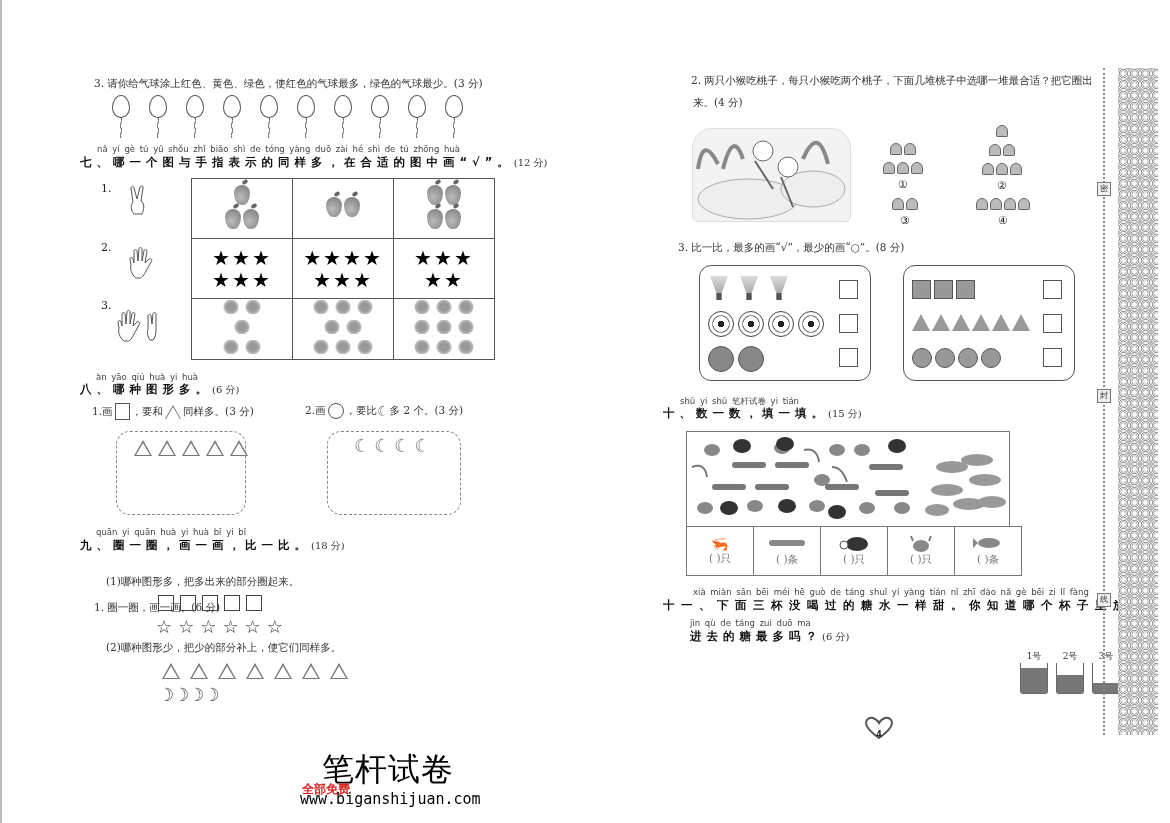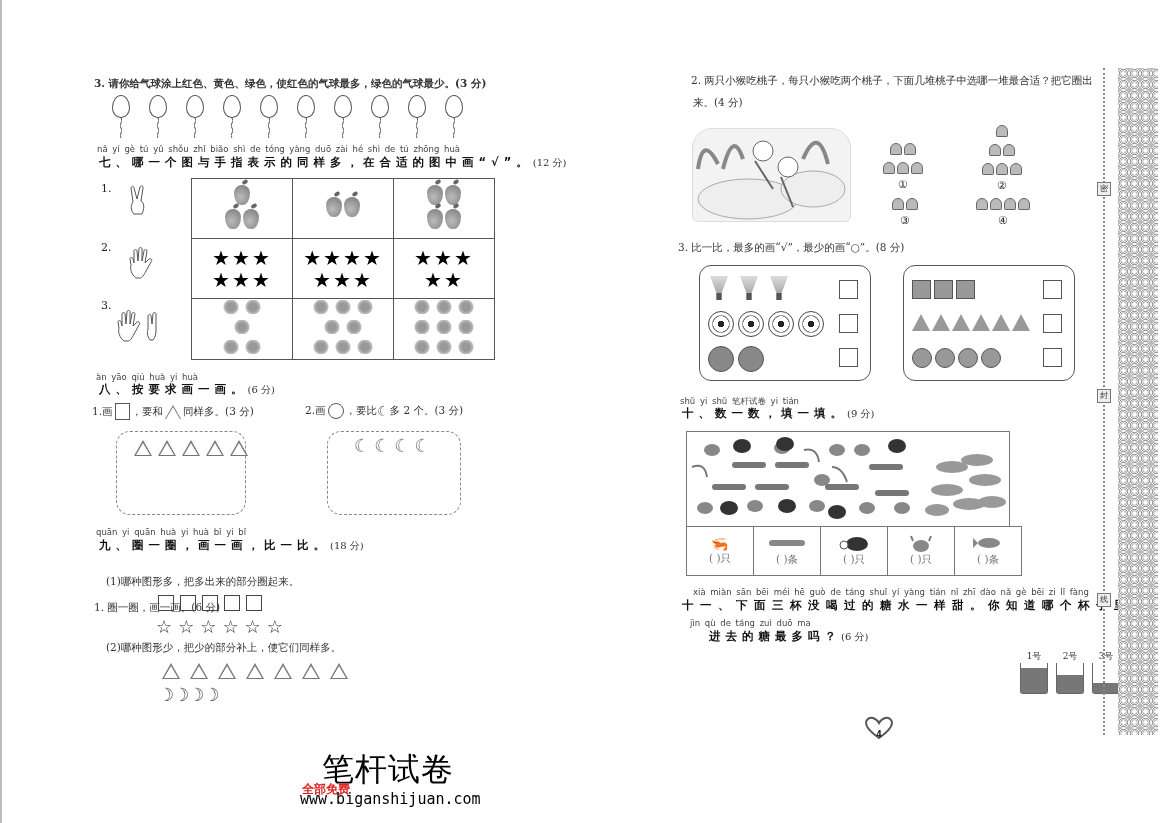--- a/index.html
+++ b/index.html
@@ -1,21 +1,21 @@
 <!DOCTYPE html>
 <html><head>
 <meta charset="utf-8">
 <style>
   html,body{margin:0;padding:0;}
   body{width:1170px;height:823px;background:#fff;position:relative;overflow:hidden;
        font-family:"DejaVu Serif","Liberation Serif",serif;color:#222;}
   .abs{position:absolute;}
   .left-border{left:0;top:0;width:2px;height:823px;background:#bbb;}
   .q{font-size:10.5px;color:#333;white-space:nowrap;}
-  .h{font-size:11.5px;font-weight:bold;color:#111;white-space:nowrap;font-family:"DejaVu Sans","Liberation Sans",sans-serif;letter-spacing:5px;margin-left:19px;}
+  .h{font-size:11.5px;font-weight:bold;color:#111;white-space:nowrap;font-family:"DejaVu Sans","Liberation Sans",sans-serif;letter-spacing:5px;}
   .h .pts{font-weight:normal;letter-spacing:0;font-family:"DejaVu Serif","Liberation Serif",serif;font-size:10px;color:#333;}
   .py{font-size:8.5px;color:#444;white-space:nowrap;font-family:"DejaVu Sans","Liberation Sans",sans-serif;word-spacing:2px;}
   .balloons{display:flex;gap:17px;}
   .balloon{width:20px;display:flex;flex-direction:column;align-items:center;}
   .balloon .b{width:16px;height:21px;border:1.2px solid #555;border-radius:50% 50% 48% 48%/55% 55% 45% 45%;}
   .balloon .s{width:2px;height:20px;}
   table.grid{border-collapse:collapse;}
   table.grid td{border:1.3px solid #555;width:100px;height:59px;text-align:center;vertical-align:middle;padding:0;}
   .row-label{font-size:11px;}
   .pear{display:inline-block;width:16px;height:20px;background:radial-gradient(circle at 40% 60%,#bbb,#777);border-radius:50% 50% 45% 45%/40% 40% 60% 60%;margin:0 1px;position:relative;}
@@ -55,21 +55,21 @@
   .pagenum{font-size:8px;font-weight:bold;font-family:"DejaVu Sans",sans-serif;}
   .wm-title{font-size:32px;font-family:"DejaVu Sans","Liberation Sans",sans-serif;color:#000;letter-spacing:1px;}
   .wm-url{font-size:15px;font-family:"DejaVu Sans Mono","Liberation Mono",monospace;color:#000;}
   .wm-free{font-size:12px;color:#d22;font-family:"DejaVu Sans",sans-serif;font-weight:bold;}
 </style>
 </head>
 <body>
 
 <div class="abs left-border"></div>
 
-<div class="abs q" style="left:94px;top:77px;font-weight:bold;">3. 请你给气球涂上红色、黄色、绿色，使红色的气球最多，绿色的气球最少。(3 分)</div>
+<div class="abs q" style="left:94px;top:77px;">3. 请你给气球涂上红色、黄色、绿色，使红色的气球最多，绿色的气球最少。(3 分)</div>
 <div class="abs balloons" style="left:111px;top:95px;">
   <div class="balloon">
       <div class="b"></div>
       <svg class="s" viewBox="0 0 2 20" width="4" height="20">
         <path d="M1 0 q2 3 0 5 q-2 3 0 5 q2 3 0 5 q-2 3 0 5" stroke="#555" fill="none" stroke-width="1"></path>
       </svg>
     </div>
   <div class="balloon">
       <div class="b"></div>
       <svg class="s" viewBox="0 0 2 20" width="4" height="20">
@@ -170,21 +170,21 @@
   <tr>
     <td><span class="flower"></span><span class="flower"></span><br><span class="flower"></span><br><span class="flower"></span><span class="flower"></span></td>
     <td><span class="flower"></span><span class="flower"></span><span class="flower"></span><br><span class="flower"></span><span class="flower"></span><br><span class="flower"></span><span class="flower"></span><span class="flower"></span></td>
     <td><span class="flower"></span><span class="flower"></span><span class="flower"></span><br><span class="flower"></span><span class="flower"></span><span class="flower"></span><br><span class="flower"></span><span class="flower"></span><span class="flower"></span></td>
   </tr>
 </tbody>
   </table>
 
 <div class="abs py" style="left:96px;top:372px;">àn yāo qiú huà yi huà</div>
 <div class="abs h" style="left:80px;top:382px;">
-  <span>八、按要求画一画。</span><span class="pts">(6 分)</span>
+  <span>八、哪种图形多。</span><span class="pts">(6 分)</span>
 </div>
 
 <div class="abs q" style="left:92px;top:403px;display:flex;align-items:center;">
   <span>1.画</span>
   <span style="display:inline-block;width:13px;height:15px;border:1px solid #555;margin:0 2px;"></span>
   <span>，要和</span>
   <span class="tri" style="border-left-width:8px;border-right-width:8px;border-bottom-width:14px;"></span>
   <span>同样多。(3 分)</span>
 </div>
 <div class="abs q" style="left:305px;top:403px;display:flex;align-items:center;">
@@ -299,21 +299,21 @@
       <span class="gray-ci"></span>
       <span class="gray-ci"></span>
       <span class="gray-ci"></span>
       <span class="gray-ci"></span>
     </div>
   <div class="ansbox" style="position:absolute;left:139px;top:82px;"></div>
 </div>
 
 <div class="abs py" style="left:680px;top:396px;">shǔ yi shǔ  笔杆试卷 yi tián</div>
 <div class="abs h" style="left:663px;top:406px;">
-  <span>十、数一数，填一填。</span><span class="pts">(9 分)</span>
+  <span>十、数一数，填一填。</span><span class="pts">(15 分)</span>
 </div>
 
 <div class="abs animals" style="left:686px;top:431px;width:322px;height:95px;border:1.3px solid #777;border-bottom:none;">
   <svg width="322" height="95" viewBox="0 0 322 95">
     <g fill="#888">
       <ellipse cx="25" cy="18" rx="8" ry="6"></ellipse>
         <ellipse cx="95" cy="16" rx="8" ry="6"></ellipse>
         <ellipse cx="135" cy="48" rx="8" ry="6"></ellipse>
       <ellipse cx="150" cy="18" rx="8" ry="6"></ellipse>
         <ellipse cx="175" cy="18" rx="8" ry="6"></ellipse>

